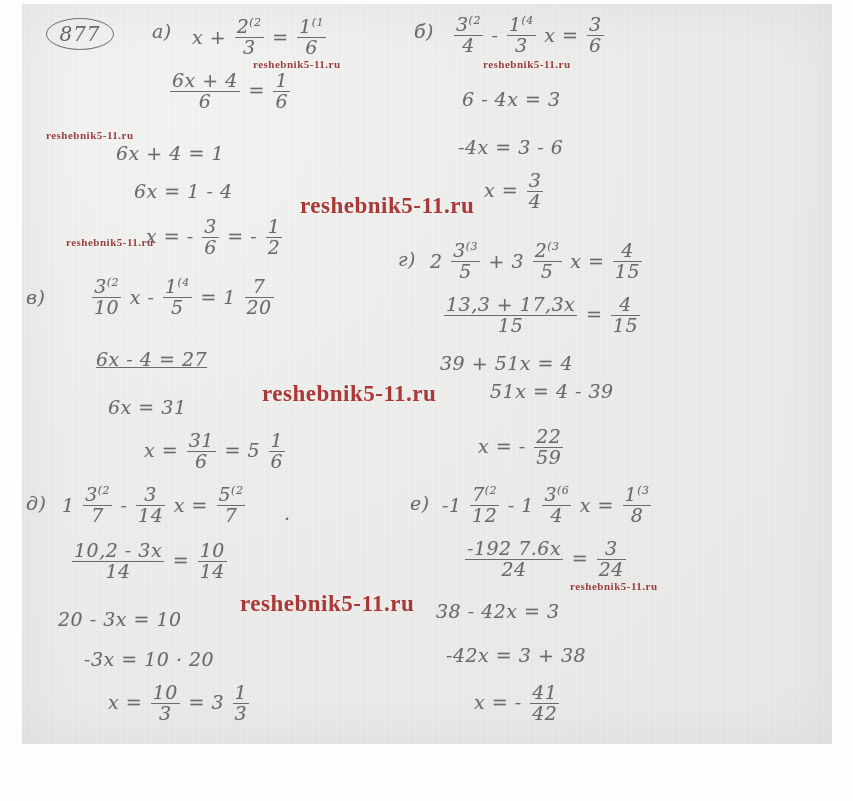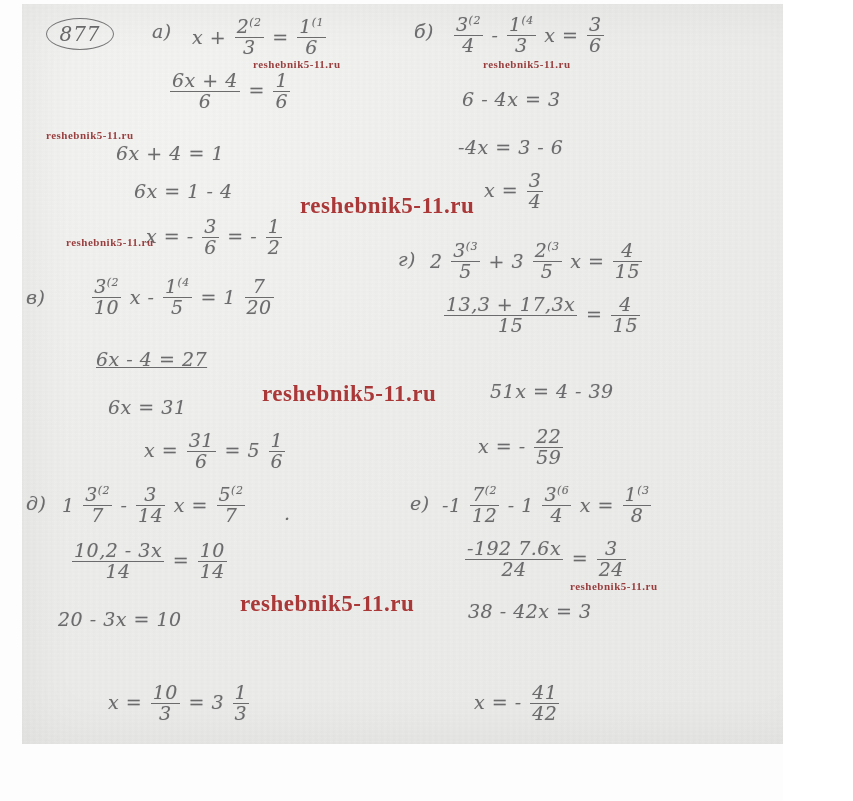--- a/index.html
+++ b/index.html
@@ -4,21 +4,21 @@
 <style>
   html,body{margin:0;padding:0;}
   body{
     width:853px;height:801px;
     background:#ffffff;
     font-family:"Liberation Serif", serif;
     overflow:hidden;
   }
   #page{
     position:relative;
-    width:783px;height:801px;
+    width:853px;height:801px;
     background:#fdfdfd;
     overflow:hidden;
   }
   
   #paper{
     position:absolute;
     left:22px;top:4px;
     width:810px;height:740px;
     background:
       radial-gradient(ellipse at 20% 15%, #f2f2f0 0%, #ececea 40%, #e7e7e5 100%);
@@ -165,20 +165,21 @@
     <span>x =</span>
     <span class="frac big"><span class="num">4</span><span class="den">15</span></span>
   </div>
 
   <div class="hw eq" style="left:442px;top:296px;">
     <span class="frac big"><span class="num">13,3 + 17,3x</span><span class="den">15</span></span>
     <span>=</span>
     <span class="frac big"><span class="num">4</span><span class="den">15</span></span>
   </div>
 
+  <div class="hw eq" style="left:440px;top:352px;">39 + 51x = 4</div>
   <div class="hw eq" style="left:490px;top:380px;">51x = 4 - 39</div>
   <div class="hw eq" style="left:478px;top:428px;">
     <span>x = -</span>
     <span class="frac big"><span class="num">22</span><span class="den">59</span></span>
   </div>
 
   <div class="hw lbl" style="left:26px;top:492px;">д)</div>
   <div class="hw eq" style="left:62px;top:486px;">
     <span>1</span>
     <span class="frac big"><span class="num">3<span class="sup">(2</span></span><span class="den">7</span></span>
@@ -189,20 +190,21 @@
   </div>
   <div class="hw eq" style="left:284px;top:502px;">.</div>
 
   <div class="hw eq" style="left:70px;top:542px;">
     <span class="frac big"><span class="num">10,2 - 3x</span><span class="den">14</span></span>
     <span>=</span>
     <span class="frac big"><span class="num">10</span><span class="den">14</span></span>
   </div>
 
   <div class="hw eq" style="left:58px;top:608px;">20 - 3x = 10</div>
+  <div class="hw eq" style="left:84px;top:648px;">-3x = 10 · 20</div>
   <div class="hw eq" style="left:108px;top:684px;">
     <span>x =</span>
     <span class="frac big"><span class="num">10</span><span class="den">3</span></span>
     <span>= 3</span>
     <span class="frac big"><span class="num">1</span><span class="den">3</span></span>
   </div>
 
   <div class="hw lbl" style="left:410px;top:492px;">е)</div>
   <div class="hw eq" style="left:442px;top:486px;">
     <span>-1</span>
@@ -212,21 +214,22 @@
     <span>x =</span>
     <span class="frac big"><span class="num">1<span class="sup">(3</span></span><span class="den">8</span></span>
   </div>
 
   <div class="hw eq" style="left:444px;top:540px;margin-left:19px;">
     <span class="frac big"><span class="num">-192  7.6x</span><span class="den">24</span></span>
     <span>=</span>
     <span class="frac big"><span class="num">3</span><span class="den">24</span></span>
   </div>
 
-  <div class="hw eq" style="left:436px;top:600px;margin-left:32px;">38 - 42x = 3</div>
+  <div class="hw eq" style="left:436px;top:600px;">38 - 42x = 3</div>
+  <div class="hw eq" style="left:446px;top:644px;">-42x = 3 + 38</div>
   <div class="hw eq" style="left:474px;top:684px;">
     <span>x = -</span>
     <span class="frac big"><span class="num">41</span><span class="den">42</span></span>
   </div>
 
   <div class="wm wm-small" style="left:253px;top:58px;">reshebnik5-11.ru</div>
   <div class="wm wm-small" style="left:483px;top:58px;">reshebnik5-11.ru</div>
   <div class="wm wm-small" style="left:46px;top:129px;">reshebnik5-11.ru</div>
   <div class="wm wm-big" style="left:300px;top:193px;">reshebnik5-11.ru</div>
   <div class="wm wm-small" style="left:66px;top:236px;">reshebnik5-11.ru</div>

